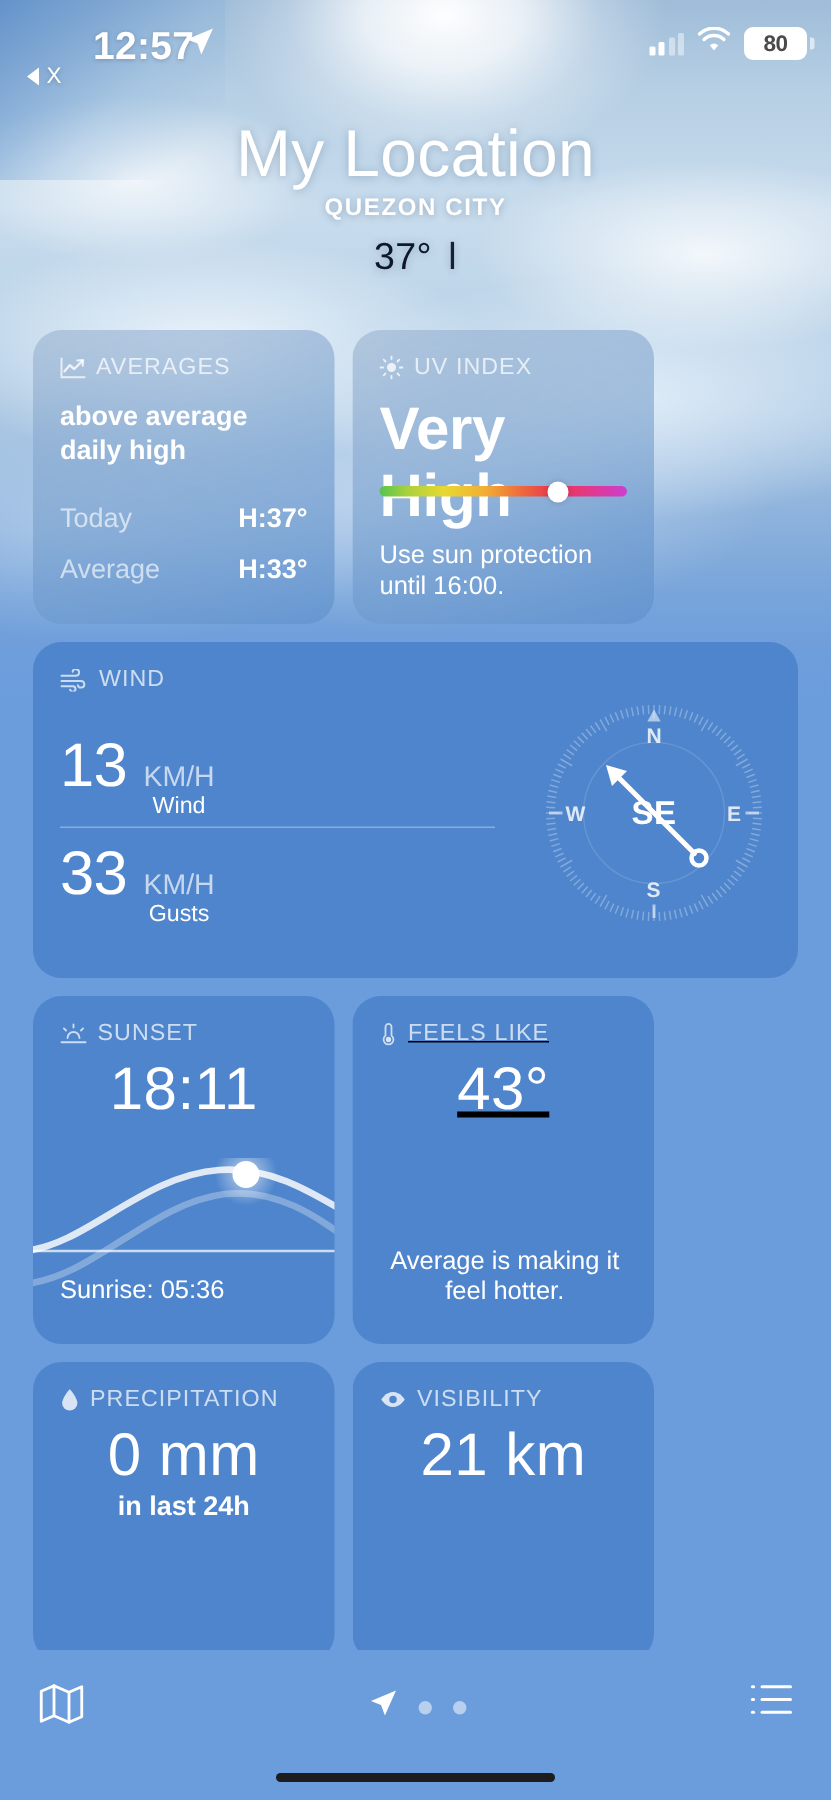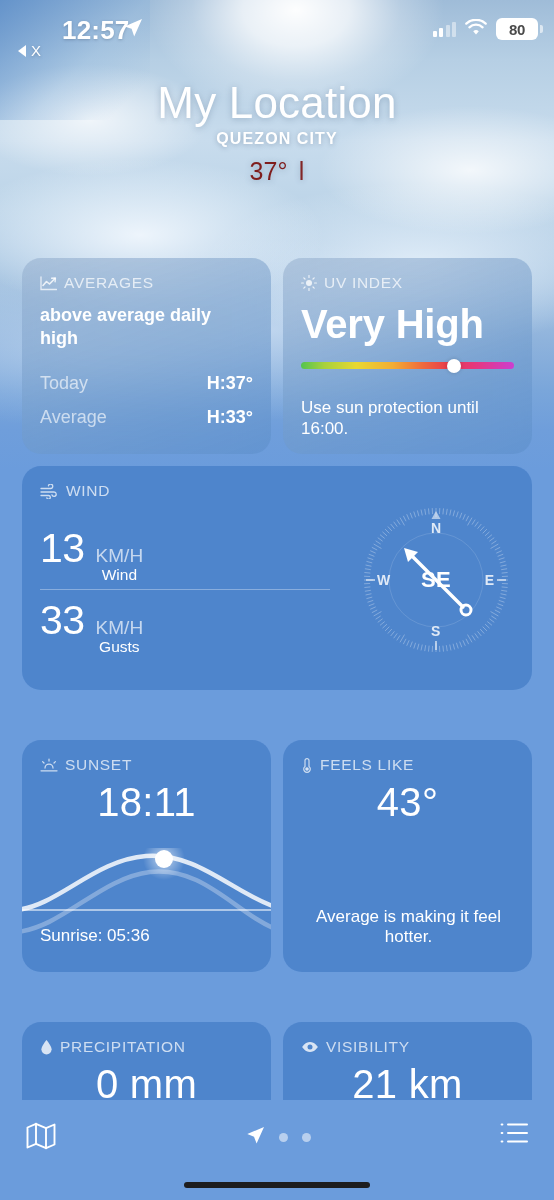--- a/index.html
+++ b/index.html
@@ -91,21 +91,21 @@
   #header { position:absolute; left:0; top:78px; width:554px; text-align:center; z-index:20; }
   #loc-title {
     font-size:44px; font-weight:300; color:#fff; letter-spacing:0.2px; line-height:1.12;
     text-shadow:0 1px 6px rgba(70,95,125,0.35);
   }
   #loc-sub {
     margin-top:3px; font-size:16px; font-weight:700; color:#fff; letter-spacing:1.1px;
     text-shadow:0 1px 5px rgba(70,95,125,0.4);
   }
   #loc-cond {
-    margin-top:9px; font-size:25px; font-weight:400; color:#7f1d1d; letter-spacing:0.2px;
+    margin-top:9px; font-size:25px; font-weight:400; color:#0f172a; letter-spacing:0.2px;
     display:flex; justify-content:center; align-items:flex-start; gap:11px;
     text-shadow:0 1px 6px rgba(70,95,125,0.38);
   }
   #loc-cond .sep { opacity:0.95; font-weight:300; }
 
   
   #cards {
     position:absolute; left:22px; top:220px; width:510px; height:880px;
     z-index:15; overflow:hidden;
   }
@@ -113,21 +113,21 @@
   .card {
     border-radius:19px; position:relative; overflow:hidden;
     background:rgba(78,133,204,0.62);
     backdrop-filter:blur(16px);
     padding:16px 18px 0 18px;
   }
   .card.solid { background:#4e85cc;text-align:center; }
   .card.frost {
     background:linear-gradient(160deg, rgba(150,175,205,0.55) 0%, rgba(120,160,205,0.62) 50%, rgba(95,145,205,0.70) 100%);
   }
-  .half { width:249px;margin-top:38px; }
+  .half { width:201px; }
   .full { width:510px; }
 
   .card-head {
     display:flex; align-items:center; gap:7px;
     font-size:15.5px; font-weight:500; letter-spacing:0.7px;
     color:rgba(255,255,255,0.72); text-transform:uppercase;
     margin-bottom:4px;
   }
   .card-head svg { display:block; flex:none; }
 
@@ -178,21 +178,21 @@
   
   #card-sunset { height:232px; }
   .big-value { font-size:40px; font-weight:300; color:#fff; margin-top:6px; letter-spacing:0.3px; line-height:1.1; }
   #sun-graph { position:absolute; left:0; right:0; top:108px; height:86px; }
   .sun-foot {
     position:absolute; left:18px; bottom:26px;
     font-size:17px; color:#fff; font-weight:400;
   }
 
   
-  #card-feels { height:232px; }
+  #card-feels { height:232px;text-decoration:underline; }
   .feels-note {
     position:absolute; left:18px; right:16px; bottom:24px;
     font-size:17px; color:#fff; line-height:1.22;
   }
 
   
   #card-precip, #card-vis { height:200px; }
   .precip-sub { font-size:18px; font-weight:700; color:#fff; margin-top:2px; }
 
   

